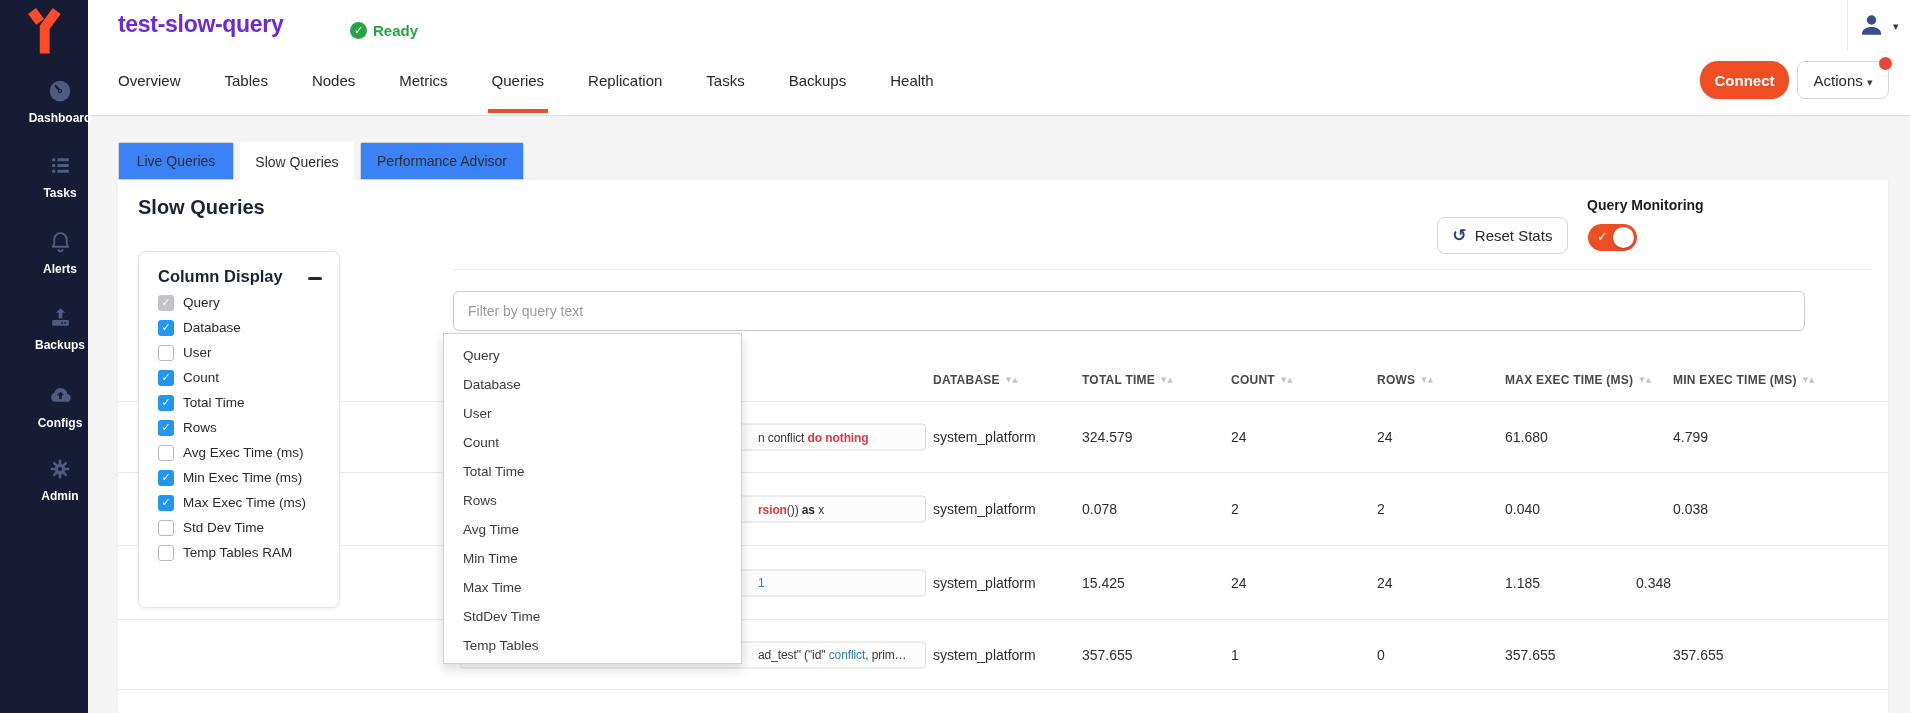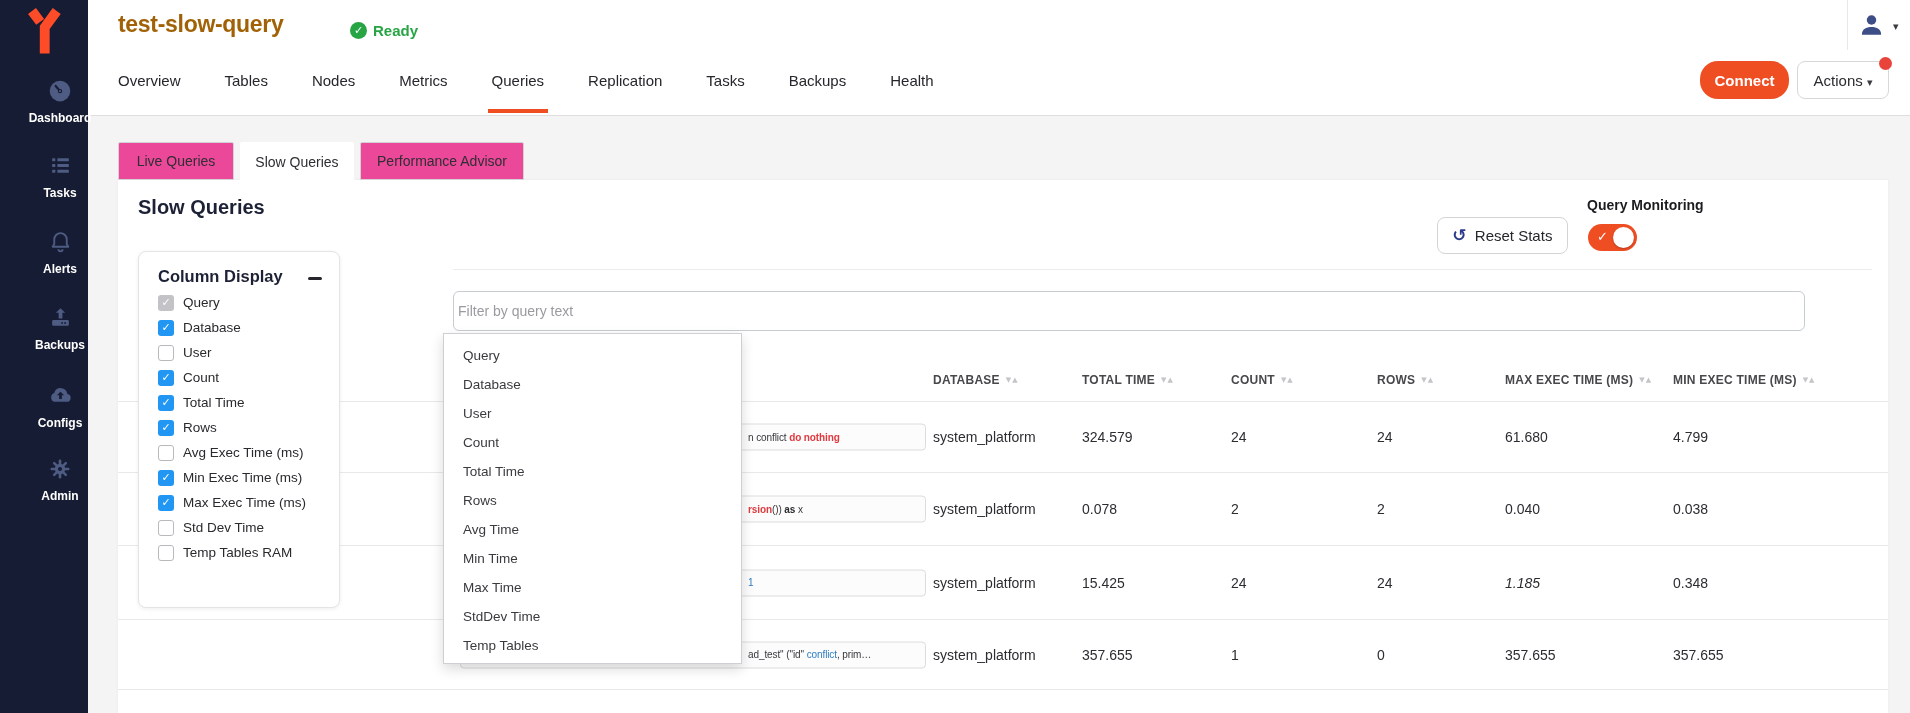--- a/index.html
+++ b/index.html
@@ -10,40 +10,40 @@
   #sidebar { position:absolute; left:0; top:0; width:88px; height:713px; background:#161c33; z-index:20; }
   .logo { position:absolute; left:22px; top:8px; width:44px; height:48px; }
   #sidebar-items { position:absolute; top:64px; left:0; width:88px;padding-left:16px; }
   .sb-item { width:88px; height:76px; text-align:center; padding-top:13px; cursor:pointer; color:#4e5b82; }
   .sb-item.active { background:#2d3a63; color:#ffffff; }
   .sb-icon { display:inline-block; height:27px; }
   .sb-label { margin-top:4px; font-size:12px; font-weight:700; color:#ffffff; }
 
   
   #topbar { position:absolute; left:88px; top:0; width:1822px; height:116px; background:#fff; border-bottom:1px solid #dededf; z-index:10; }
-  .title { position:absolute; left:30px; top:11px; font-size:23px; font-weight:700; color:#a16207; letter-spacing:-0.3px; }
+  .title { position:absolute; left:30px; top:11px; font-size:23px; font-weight:700; color:#6d28d9; letter-spacing:-0.3px; }
   .ready { position:absolute; left:262px; top:22px; display:flex; align-items:center; gap:6px; }
   .ready-ic { width:17px; height:17px; border-radius:50%; background:#27a444; color:#fff; font-size:11px; font-weight:700;
               display:flex; align-items:center; justify-content:center; font-family:"DejaVu Sans",sans-serif; }
   .ready-t { font-size:15px; font-weight:700; color:#27a444; }
   #nav { position:absolute; left:30px; top:72px; display:flex; gap:44px; font-size:15px; color:#26262c; }
   .nav-t { line-height:18px; cursor:pointer; position:relative; white-space:nowrap; }
   .nav-t.active::after { content:''; position:absolute; left:-4px; right:-4px; top:37px; height:4px; background:#ef4e23; }
   .vdiv { position:absolute; left:1759px; top:0; width:1px; height:50px; background:#e8e8ea; }
   .user-wrap { position:absolute; left:1770px; top:11px; display:flex; align-items:center; gap:8px; cursor:pointer; }
   .caret { font-size:11px; color:#3a3a40; font-family:"DejaVu Sans",sans-serif; }
   .btn-connect { position:absolute; left:1612px; top:61px; width:89px; height:38px; background:#ef4e23; border:none; border-radius:18px;
                  color:#fff; font-size:15px; font-weight:700; font-family:"Liberation Sans",sans-serif; cursor:pointer; }
   .btn-actions { position:absolute; left:1709px; top:61px; width:92px; height:38px; background:#fff; border:1px solid #d8d8da; border-radius:8px;
                  color:#2b2b30; font-size:15px; font-family:"Liberation Sans",sans-serif; cursor:pointer; }
   .actions-dot { position:absolute; right:-4px; top:-5px; width:13px; height:13px; border-radius:50%; background:#e8443a; }
 
   
   #subtabs { position:absolute; left:118px; top:142px; height:39px; z-index:6; }
-  .subtab { position:absolute; top:0; height:38px; background:#ec4899; border:1px solid #d2d2d4; border-radius:2px 2px 0 0;
+  .subtab { position:absolute; top:0; height:38px; background:#3b82f6; border:1px solid #d2d2d4; border-radius:2px 2px 0 0;
             font-size:14px; color:#2e2e33; display:flex; align-items:center; justify-content:center; cursor:pointer; }
   .subtab.active { background:#fff; border:none; height:39px; z-index:3; font-weight:400; }
 
   
   #panel { position:absolute; left:118px; top:180px; width:1770px; height:533px; background:#fff; box-shadow:0 0 3px rgba(0,0,0,0.05); }
   .panel-h2 { position:absolute; left:20px; top:16px; font-size:20px; font-weight:700; color:#1d2135; }
   .btn-reset { position:absolute; left:1319px; top:37px; width:131px; height:37px; background:#fff; border:1px solid #d4d4d6; border-radius:8px;
                display:flex; align-items:center; justify-content:center; gap:8px; cursor:pointer; font-size:15px; color:#26262c; }
   .reset-ic { font-family:"DejaVu Sans",sans-serif; font-size:17px; font-weight:700; color:#2b3b8c; line-height:17px; }
   .qm-label { position:absolute; left:1469px; top:17px; font-size:14px; font-weight:700; color:#1c1c20; }
@@ -61,32 +61,32 @@
   .cd-row { height:25px; display:flex; align-items:center; padding-left:19px; cursor:pointer; }
   .cb { width:16px; height:16px; border-radius:3px; display:flex; align-items:center; justify-content:center;
         font-size:11px; color:#fff; font-family:"DejaVu Sans",sans-serif; flex:0 0 16px; }
   .cb.checked { background:#2196f3; }
   .cb.disabled { background:#c3c3c7; }
   .cb.unchecked { background:#fff; border:1.5px solid #b9b9bd; }
   .cd-label { margin-left:9px; font-size:13.5px; color:#2a2a2e; }
 
   
   .filter { position:absolute; left:335px; top:111px; width:1352px; height:40px; border:1px solid #c7ccd1; border-radius:6px;
-            padding-left:4px; font-size:14px; color:#2a2a2e; font-family:"Liberation Sans",sans-serif; outline:none; }
+            padding-left:14px; font-size:14px; color:#2a2a2e; font-family:"Liberation Sans",sans-serif; outline:none; }
   .filter::placeholder { color:#9a9aa1; }
 
   
   #thead { position:absolute; left:0; top:180px; width:100%; height:42px; border-bottom:1px solid #e9e9eb; }
   .th { position:absolute; top:13px; font-size:12px; font-weight:700; color:#47474c; letter-spacing:0.02em; cursor:pointer; white-space:nowrap; }
   .sort { font-size:7px; color:#c5c5c9; margin-left:6px; vertical-align:2px; letter-spacing:1px; font-family:"DejaVu Sans",sans-serif; }
   .trow { position:absolute; left:0; width:100%; border-bottom:1px solid #e9e9eb; }
   .tcell { position:absolute; top:50%; transform:translateY(-50%); font-size:14px; color:#2c2c31; white-space:nowrap; }
   .qbox { position:absolute; left:342px; top:50%; transform:translateY(-50%); width:466px; height:27px; border:1px solid #dcdcde;
           border-radius:4px; background:#fcfcfd; overflow:hidden; cursor:pointer; }
-  .qfrag { position:absolute; left:287px; top:50%; transform:translateY(-50%); white-space:nowrap; font-size:10px; color:#38383c; letter-spacing:-0.1px; }
+  .qfrag { position:absolute; left:297px; top:50%; transform:translateY(-50%); white-space:nowrap; font-size:12px; color:#38383c; letter-spacing:-0.1px; }
   .tk-k { color:#e03a3f; font-weight:700; }
   .tk-b { color:#2b2b30; font-weight:700; }
   .tk-t { color:#2f7dbe; }
 
   
   #dropdown { position:absolute; left:325px; top:153px; width:299px; height:331px; background:#fff; border:1px solid #cfcfd3;
               box-shadow:0 5px 12px rgba(0,0,0,0.15); z-index:12; padding-top:7px; }
   .dd-item { height:29px; display:flex; align-items:center; padding-left:19px; font-size:13.5px; color:#3a3a3f; cursor:pointer; }
 </style>
 </head>
@@ -284,22 +284,22 @@
           <span class="tcell" style="left: 1555px;">0.038</span>
         </div>
         <div class="trow" style="top: 366px; height: 74px;">
           <div class="qbox">
             <span class="qfrag"><span class="tk-t">1</span></span>
           </div>
           <span class="tcell" style="left: 815px;">system_platform</span>
           <span class="tcell" style="left: 964px;">15.425</span>
           <span class="tcell" style="left: 1113px;">24</span>
           <span class="tcell" style="left: 1259px;">24</span>
-          <span class="tcell" style="left: 1387px; font-style: italic;">1.185</span>
-          <span class="tcell" style="left: 1555px;">0.348</span>
+          <span class="tcell" style="left: 1387px;">1.185</span>
+          <span class="tcell" style="left: 1518px;">0.348</span>
         </div>
         <div class="trow" style="top: 440px; height: 70px;">
           <div class="qbox">
             <span class="qfrag"><span>ad_test" ("id" </span><span class="tk-t">conflict</span><span>, prim…</span></span>
           </div>
           <span class="tcell" style="left: 815px;">system_platform</span>
           <span class="tcell" style="left: 964px;">357.655</span>
           <span class="tcell" style="left: 1113px;">1</span>
           <span class="tcell" style="left: 1259px;">0</span>
           <span class="tcell" style="left: 1387px;">357.655</span>

